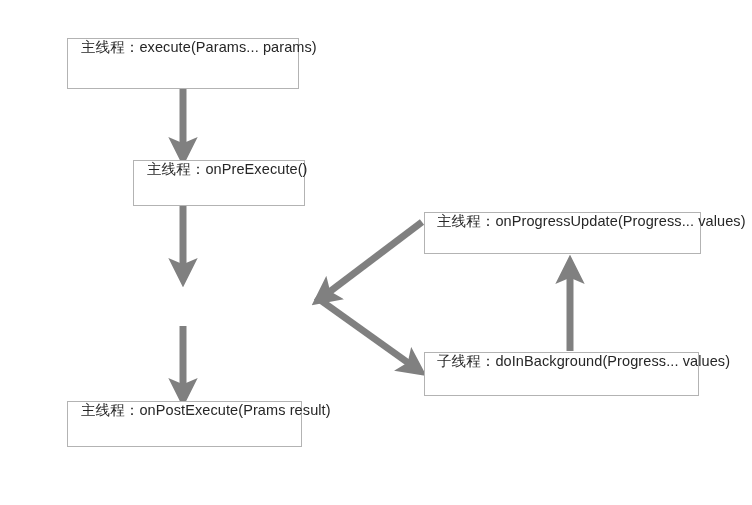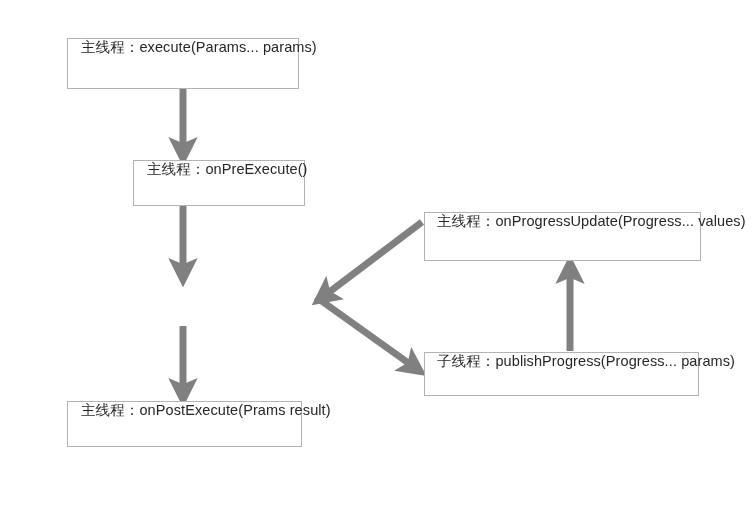--- a/index.html
+++ b/index.html
@@ -41,21 +41,21 @@
     line-height: 1.2;
     white-space: nowrap;
     padding-left: 12px;
     letter-spacing: 0.1px;
   }
   
   .n-execute        { left: 67px;  top: 38px;  width: 232px; height: 51px; }
   .n-preexecute     { left: 97px;  top: 160px; width: 172px; height: 46px; margin-left: 36px; }
   .n-dobackground   { left: 56px;  top: 281px; width: 258px; height: 45px; }
   .n-postexecute    { left: 67px;  top: 401px; width: 235px; height: 46px; }
-  .n-progressupdate { left: 424px; top: 212px; width: 277px; height: 49px; }
+  .n-progressupdate { left: 424px; top: 212px; width: 277px; height: 42px; }
   .n-publishprogress{ left: 424px; top: 352px; width: 275px; height: 44px; }
 
   .n-preexecute .node-label,
   .n-dobackground .node-label,
   .n-postexecute .node-label,
   .n-execute .node-label { padding-left: 13px; }
 </style>
 </head>
 <body>
 
@@ -104,16 +104,16 @@
 
   <div class="node n-postexecute">
     <span class="node-label">主线程：onPostExecute(Prams result)</span>
   </div>
 
   <div class="node n-progressupdate">
     <span class="node-label">主线程：onProgressUpdate(Progress... values)</span>
   </div>
 
   <div class="node n-publishprogress">
-    <span class="node-label">子线程：publishProgress(Progress... params)</span>
+    <span class="node-label">子线程：doInBackground(Progress... values)</span>
   </div>
 
 </div>
 
 </body></html>

